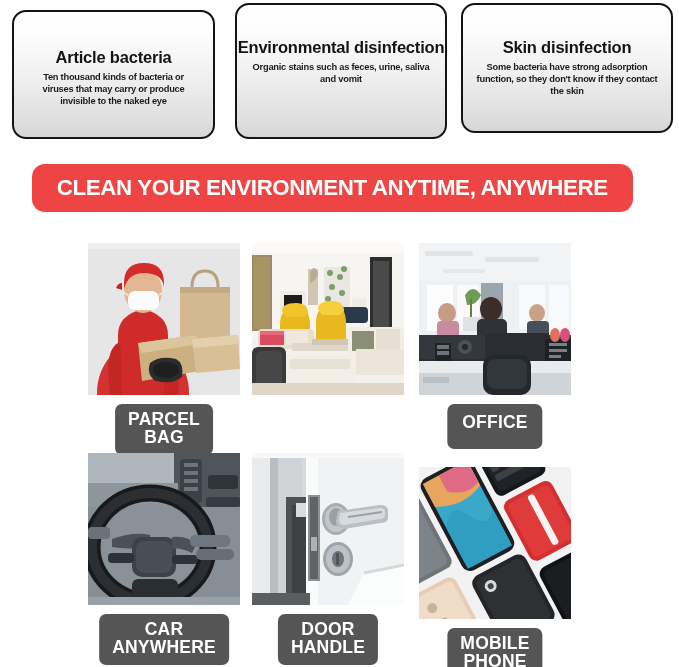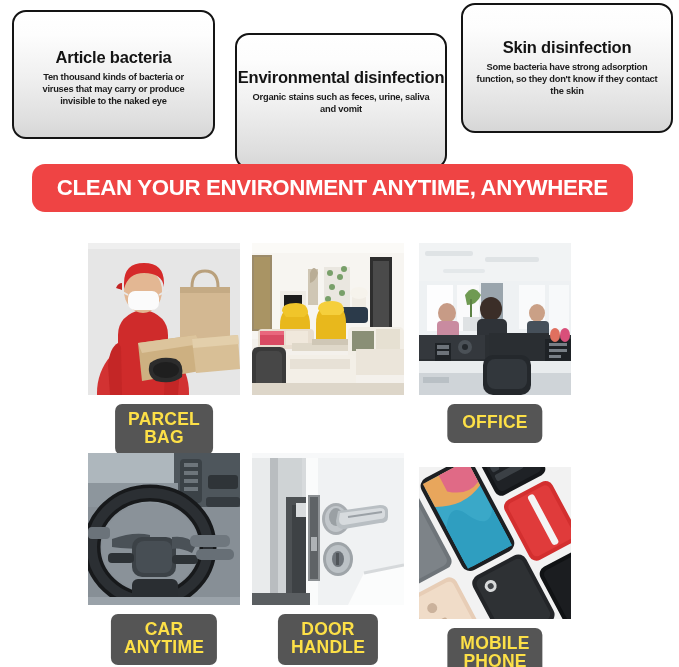--- a/index.html
+++ b/index.html
@@ -27,21 +27,21 @@
     position: absolute;
     box-sizing: border-box;
     border: 2.5px solid #141414;
     border-radius: 14px;
     background: linear-gradient(to bottom, #ffffff 0%, #fdfdfd 18%, #f0f0f0 52%, #dedede 88%, #d6d6d6 100%);
     display: flex;
     flex-direction: column;
     align-items: center;
   }
   .info-card.c0 { left: 12px;  top: 10px; width: 203px; height: 129px; }
-  .info-card.c1 { left: 235px; top: 3px;  width: 212px; height: 136px; margin-top: 30px; }
+  .info-card.c1 { left: 235px; top: 3px;  width: 212px; height: 136px; }
   .info-card.c2 { left: 461px; top: 3px;  width: 212px; height: 130px; align-items: center; }
 
   .card-title {
     font-weight: bold;
     color: #141414;
     text-align: center;
     line-height: 1.12;
     letter-spacing: -0.2px;
   }
   .info-card.c0 .card-title { font-size: 16.5px; margin-top: 36px; }
@@ -110,30 +110,30 @@
   }
   .photo svg { display: block; width: 100%; height: 100%; }
 
   .tile-label {
     position: absolute;
     left: 50%;
     transform: translateX(-50%);
     top: 161px;
     background: #555555;
     border-radius: 7px;
-    color: #fde047;
+    color: #ffffff;
     font-weight: bold;
     font-size: 17.5px;
     line-height: 1.02;
     text-align: center;
     padding: 7px 13px 8px 13px;
     letter-spacing: 0.2px;
     white-space: pre-line;
   }
-  .tile-label.one-line { padding: 10px 15px 11px 15px; }
+  .tile-label.one-line { padding: 10px 15px 17px 15px; }
 </style>
 </head>
 <body>
 
 <div class="cards-row">
 
   <div class="info-card c0">
     <div class="card-title">Article bacteria</div>
     <div class="card-desc">Ten thousand kinds of bacteria or viruses that may carry or produce invisible to the naked eye</div>
   </div>
@@ -307,21 +307,21 @@
         <rect x="20" y="100" width="26" height="10" rx="4" fill="#2d3236"></rect>
         <rect x="84" y="102" width="26" height="9" rx="4" fill="#2d3236"></rect>
         <rect x="102" y="82" width="40" height="12" rx="5" fill="#6f777e"></rect>
         <rect x="108" y="96" width="38" height="11" rx="5" fill="#676f76"></rect>
         <rect x="0" y="74" width="22" height="12" rx="4" fill="#6b737a"></rect>
         <rect x="44" y="126" width="46" height="22" rx="6" fill="#2a2e32"></rect>
         <rect x="0" y="144" width="152" height="8" fill="#9aa2a9"></rect>
       </svg>
     </div>
     <div class="tile-label">CAR
-ANYTIME</div>
+ANYWHERE</div>
   </div>
 
   <div class="tile t4">
     <div class="photo">
       <svg viewBox="0 0 152 152" preserveAspectRatio="none">
         <rect width="152" height="152" fill="#eef0f1"></rect>
         <rect x="0" y="0" width="58" height="152" fill="#d7dadc"></rect>
         <rect x="0" y="0" width="18" height="152" fill="#e9ebec"></rect>
         <rect x="18" y="0" width="8" height="152" fill="#b9bdc0"></rect>
         <rect x="26" y="0" width="24" height="152" fill="#cfd3d5"></rect>

